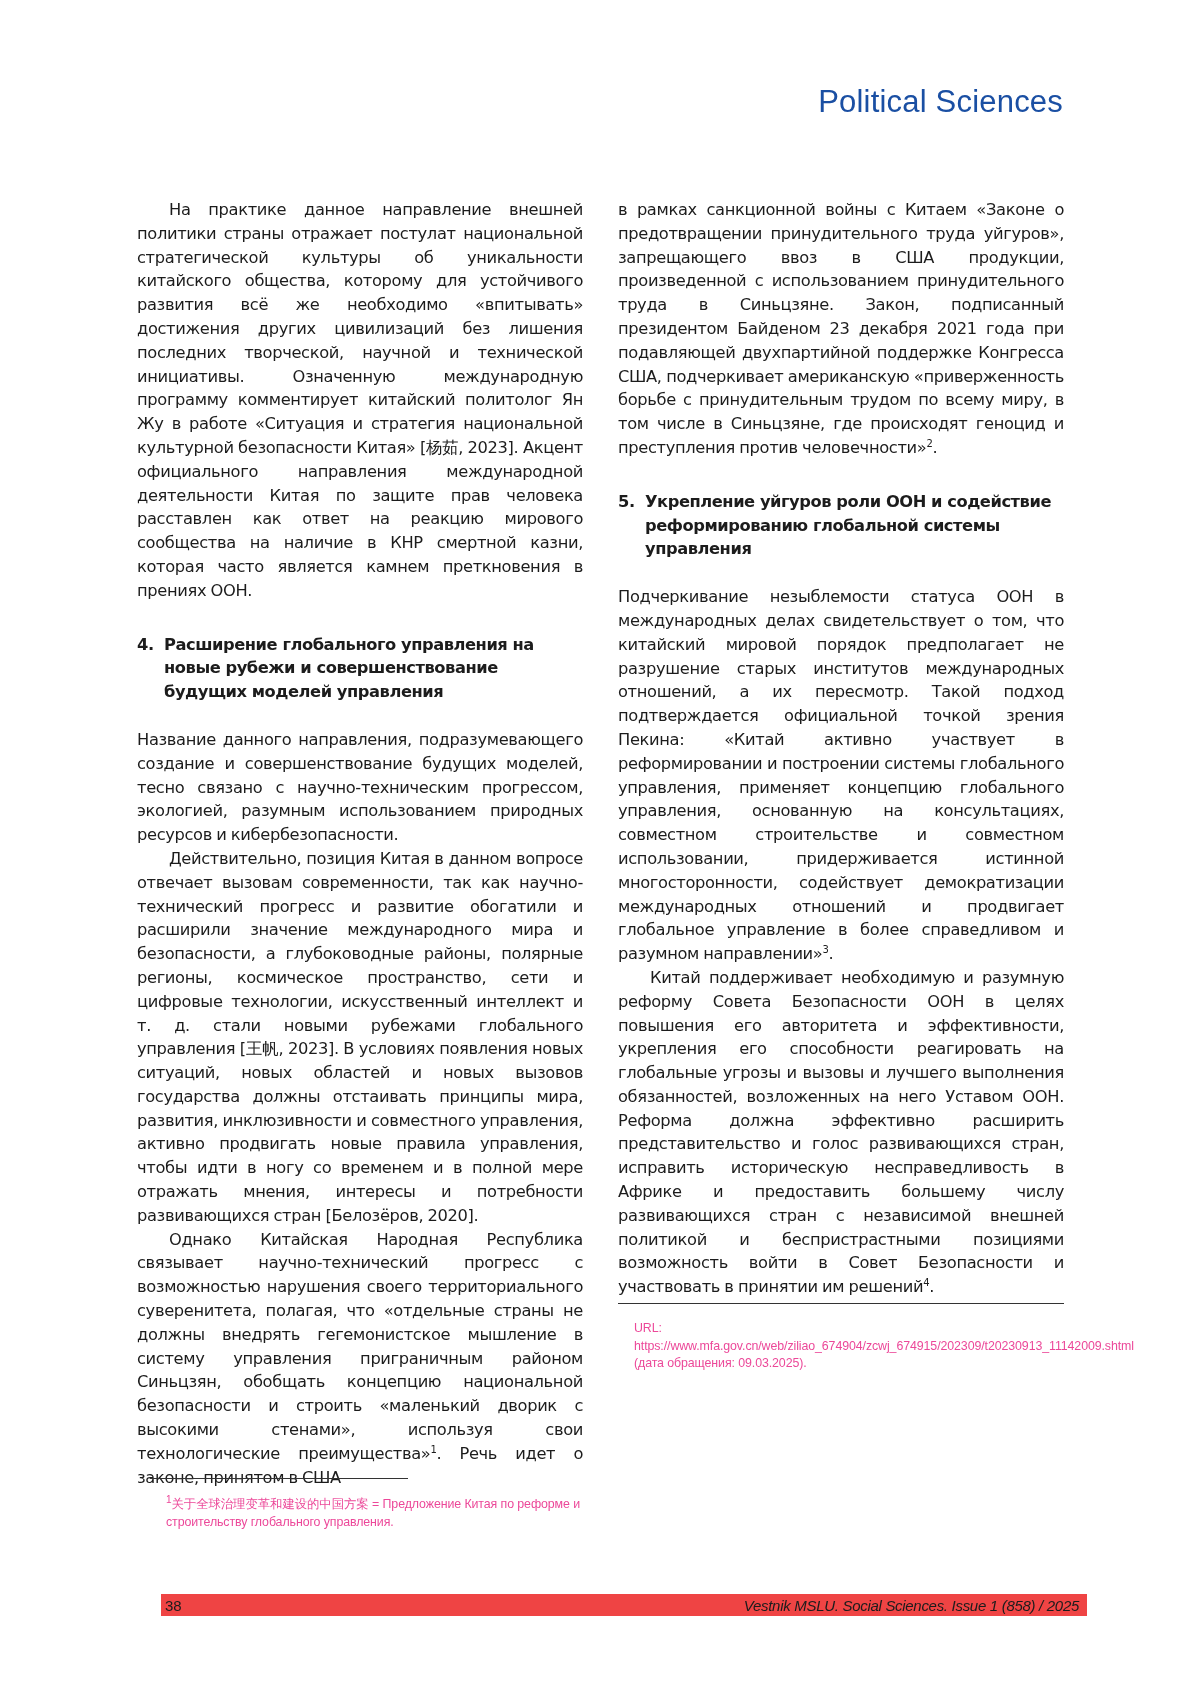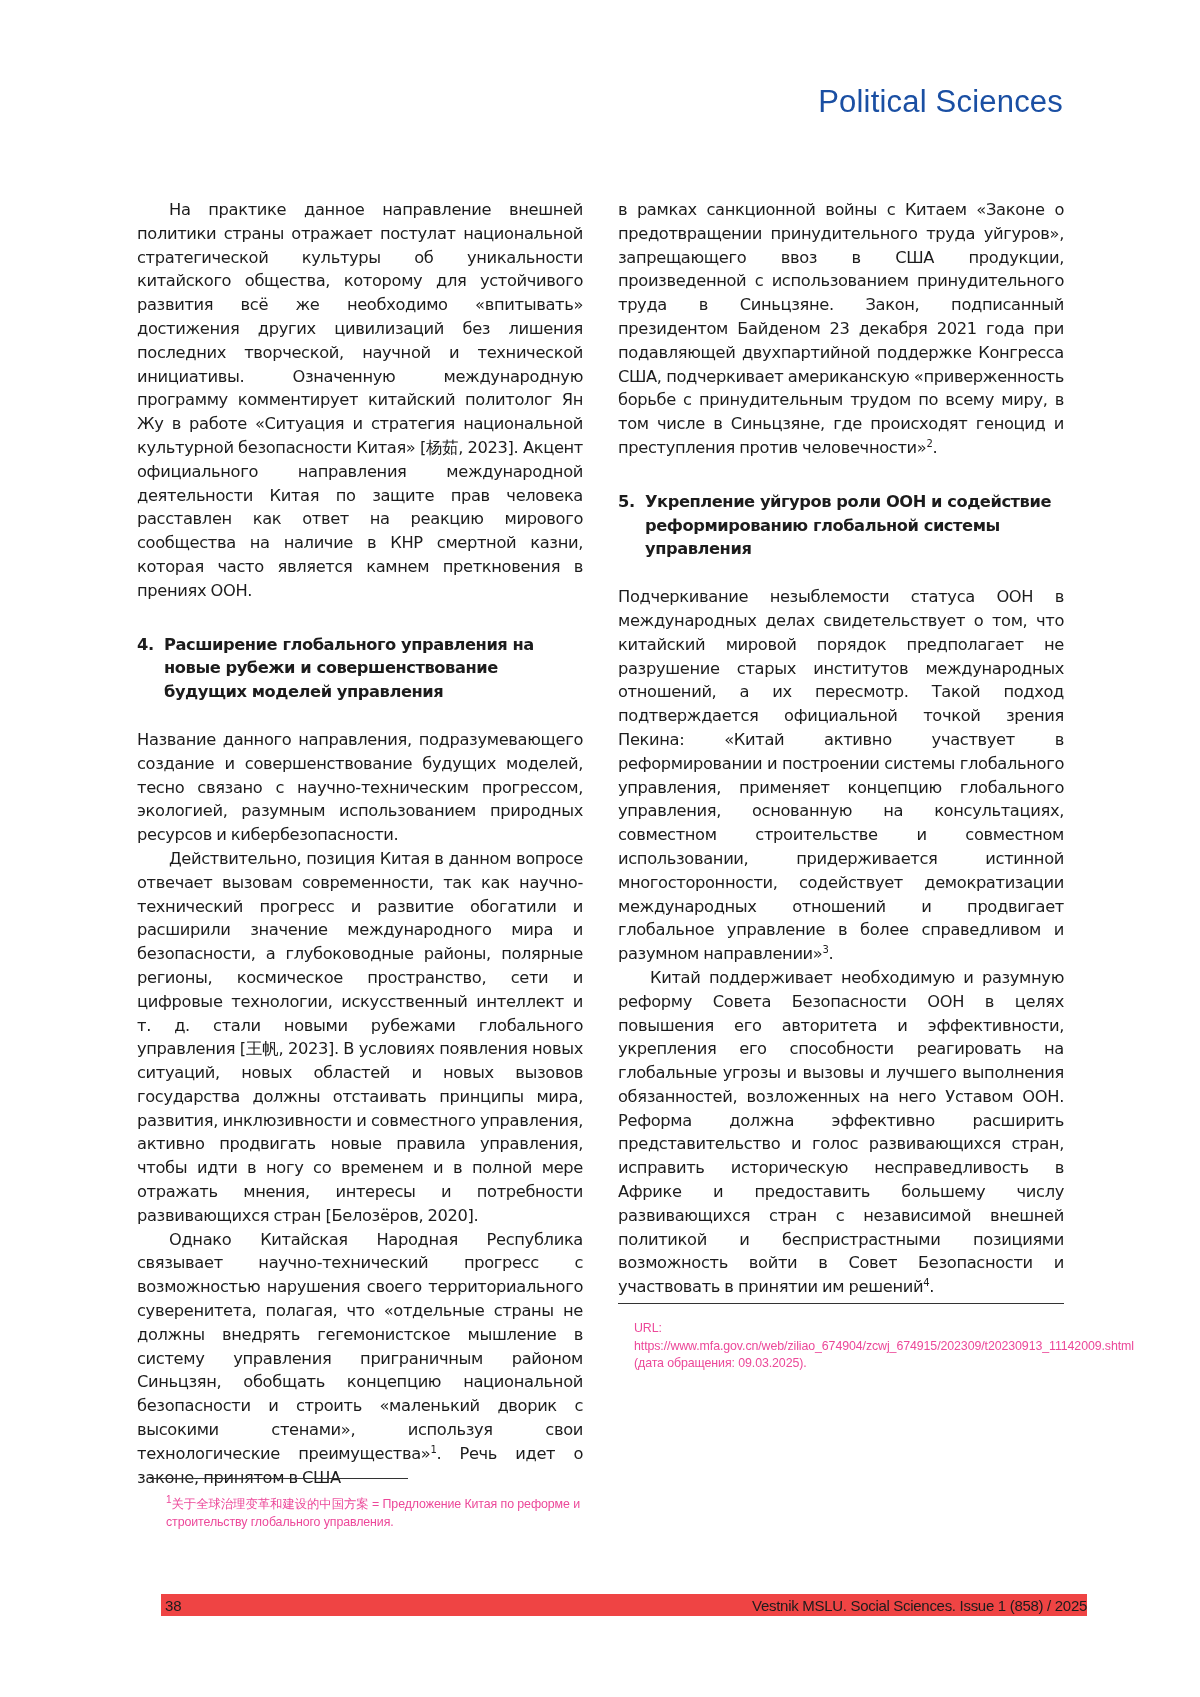--- a/index.html
+++ b/index.html
@@ -23,21 +23,21 @@
         color: #ec4899; margin: 16px; text-align: justify; letter-spacing: -0.1px; }
   .fn-left { position: absolute; left: 150px; top: 1478px; width: 446px; }
   .fn-left .fn-sep { width: 258px; margin-bottom: 17px; }
   .fn-right { position: absolute; left: 618px; top: 1303px; width: 446px; }
   .fn-right .fn-sep { width: 446px; margin-bottom: 8px; }
   .fn + .fn { margin-top: 6px; }
   .footer { position: absolute; left: 137px; top: 1594px; width: 926px; height: 22px;
             background: #ef4444; display: flex; align-items: center; justify-content: space-between;
             font-family: "Liberation Sans", sans-serif; font-size: 15px; color: #1c1c1c; margin-left: 24px; }
   .footer .page-num { padding-left: 4px; }
-  .footer .journal { padding-right: 0; letter-spacing: -0.3px; }
+  .footer .journal { font-style: italic; padding-right: 8px; letter-spacing: -0.3px; }
   .gap-h { height: 30px; }
   .gap-s { height: 24px; }
 </style>
 </head>
 <body>
 
 <div class="header-title">Political Sciences</div>
 
 <div class="col col-left">
   <p class="body indent">На практике данное направление внешней политики страны отражает постулат национальной стратегической культуры об уникальности китайского общества, которому для устойчивого развития всё же необходимо «впитывать» достижения других цивилизаций без лишения последних творческой, научной и технической инициативы. Означенную международную программу комментирует китайский политолог Ян Жу в работе «Ситуация и стратегия национальной культурной безопасности Китая» [杨茹, 2023]. Акцент официального направления международной деятельности Китая по защите прав человека расставлен как ответ на реакцию мирового сообщества на наличие в КНР смертной казни, которая часто является камнем преткновения в прениях ООН.</p>

